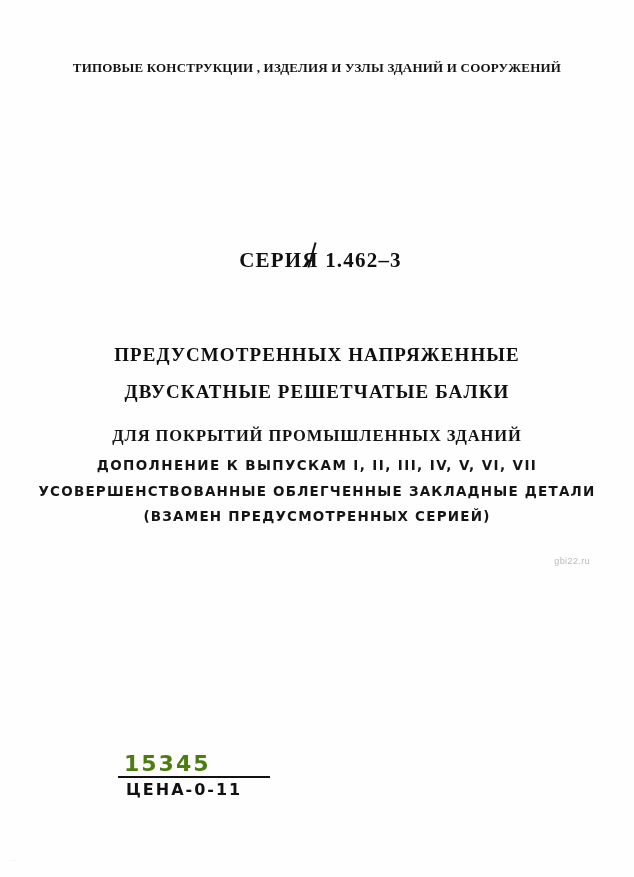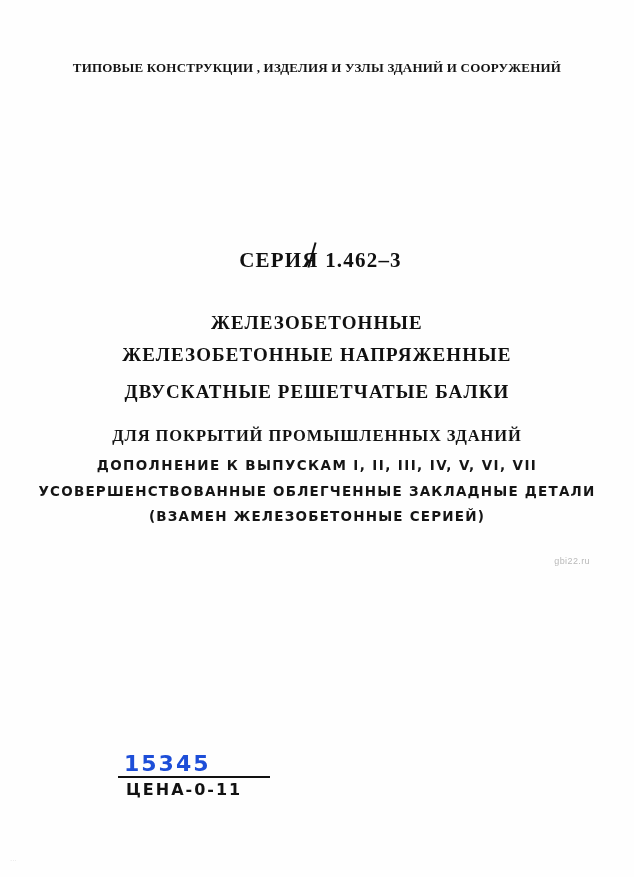--- a/index.html
+++ b/index.html
@@ -120,21 +120,21 @@
     position: absolute;
     left: 118px;
     top: 752px;
     width: 160px;
   }
   .stamp-num {
     font-family: "DejaVu Sans", sans-serif;
     font-size: 22px;
     font-weight: 700;
     letter-spacing: 2px;
-    color: #1d4ed8;
+    color: #4d7c0f;
     padding-left: 6px;
     line-height: 1.05;
   }
   .stamp-rule {
     width: 152px;
     height: 2px;
     background: #111;
     margin: 1px 0 2px 0;
   }
   .stamp-price {
@@ -160,33 +160,32 @@
 <body>
 
 <div class="page">
 
   <div class="banner">ТИПОВЫЕ КОНСТРУКЦИИ , ИЗДЕЛИЯ И УЗЛЫ ЗДАНИЙ И СООРУЖЕНИЙ</div>
 
   <div class="series">
     <span class="strike">СЕРИЯ 1.462–3</span>
   </div>
 
-  <div class="t1">ЖЕЛЕЗОБЕТОННЫЕ</div>
 
-  <div class="t2">ЖЕЛЕЗОБЕТОННЫЕ  НАПРЯЖЕННЫЕ</div>
+  <div class="t2">ПРЕДУСМОТРЕННЫХ  НАПРЯЖЕННЫЕ</div>
 
   <div class="t3">ДВУСКАТНЫЕ РЕШЕТЧАТЫЕ  БАЛКИ</div>
 
   <div class="t4">ДЛЯ  ПОКРЫТИЙ ПРОМЫШЛЕННЫХ  ЗДАНИЙ</div>
 
   <div class="sub sub2">УСОВЕРШЕНСТВОВАННЫЕ  ОБЛЕГЧЕННЫЕ  ЗАКЛАДНЫЕ  ДЕТАЛИ</div>
 
   <div class="sub sub1 roman">ДОПОЛНЕНИЕ   К ВЫПУСКАМ  I, II, III, IV, V, VI, VII</div>
 
-  <div class="sub sub3">(ВЗАМЕН  ЖЕЛЕЗОБЕТОННЫЕ  СЕРИЕЙ)</div>
+  <div class="sub sub3">(ВЗАМЕН  ПРЕДУСМОТРЕННЫХ  СЕРИЕЙ)</div>
 
   <div class="watermark">gbi22.ru</div>
 
   <div class="stamp">
     <div class="stamp-num">15345</div>
     <div class="stamp-rule"></div>
     <div class="stamp-price">ЦЕНА-0-11</div>
   </div>
 
   <div class="corner-mark">...</div>

